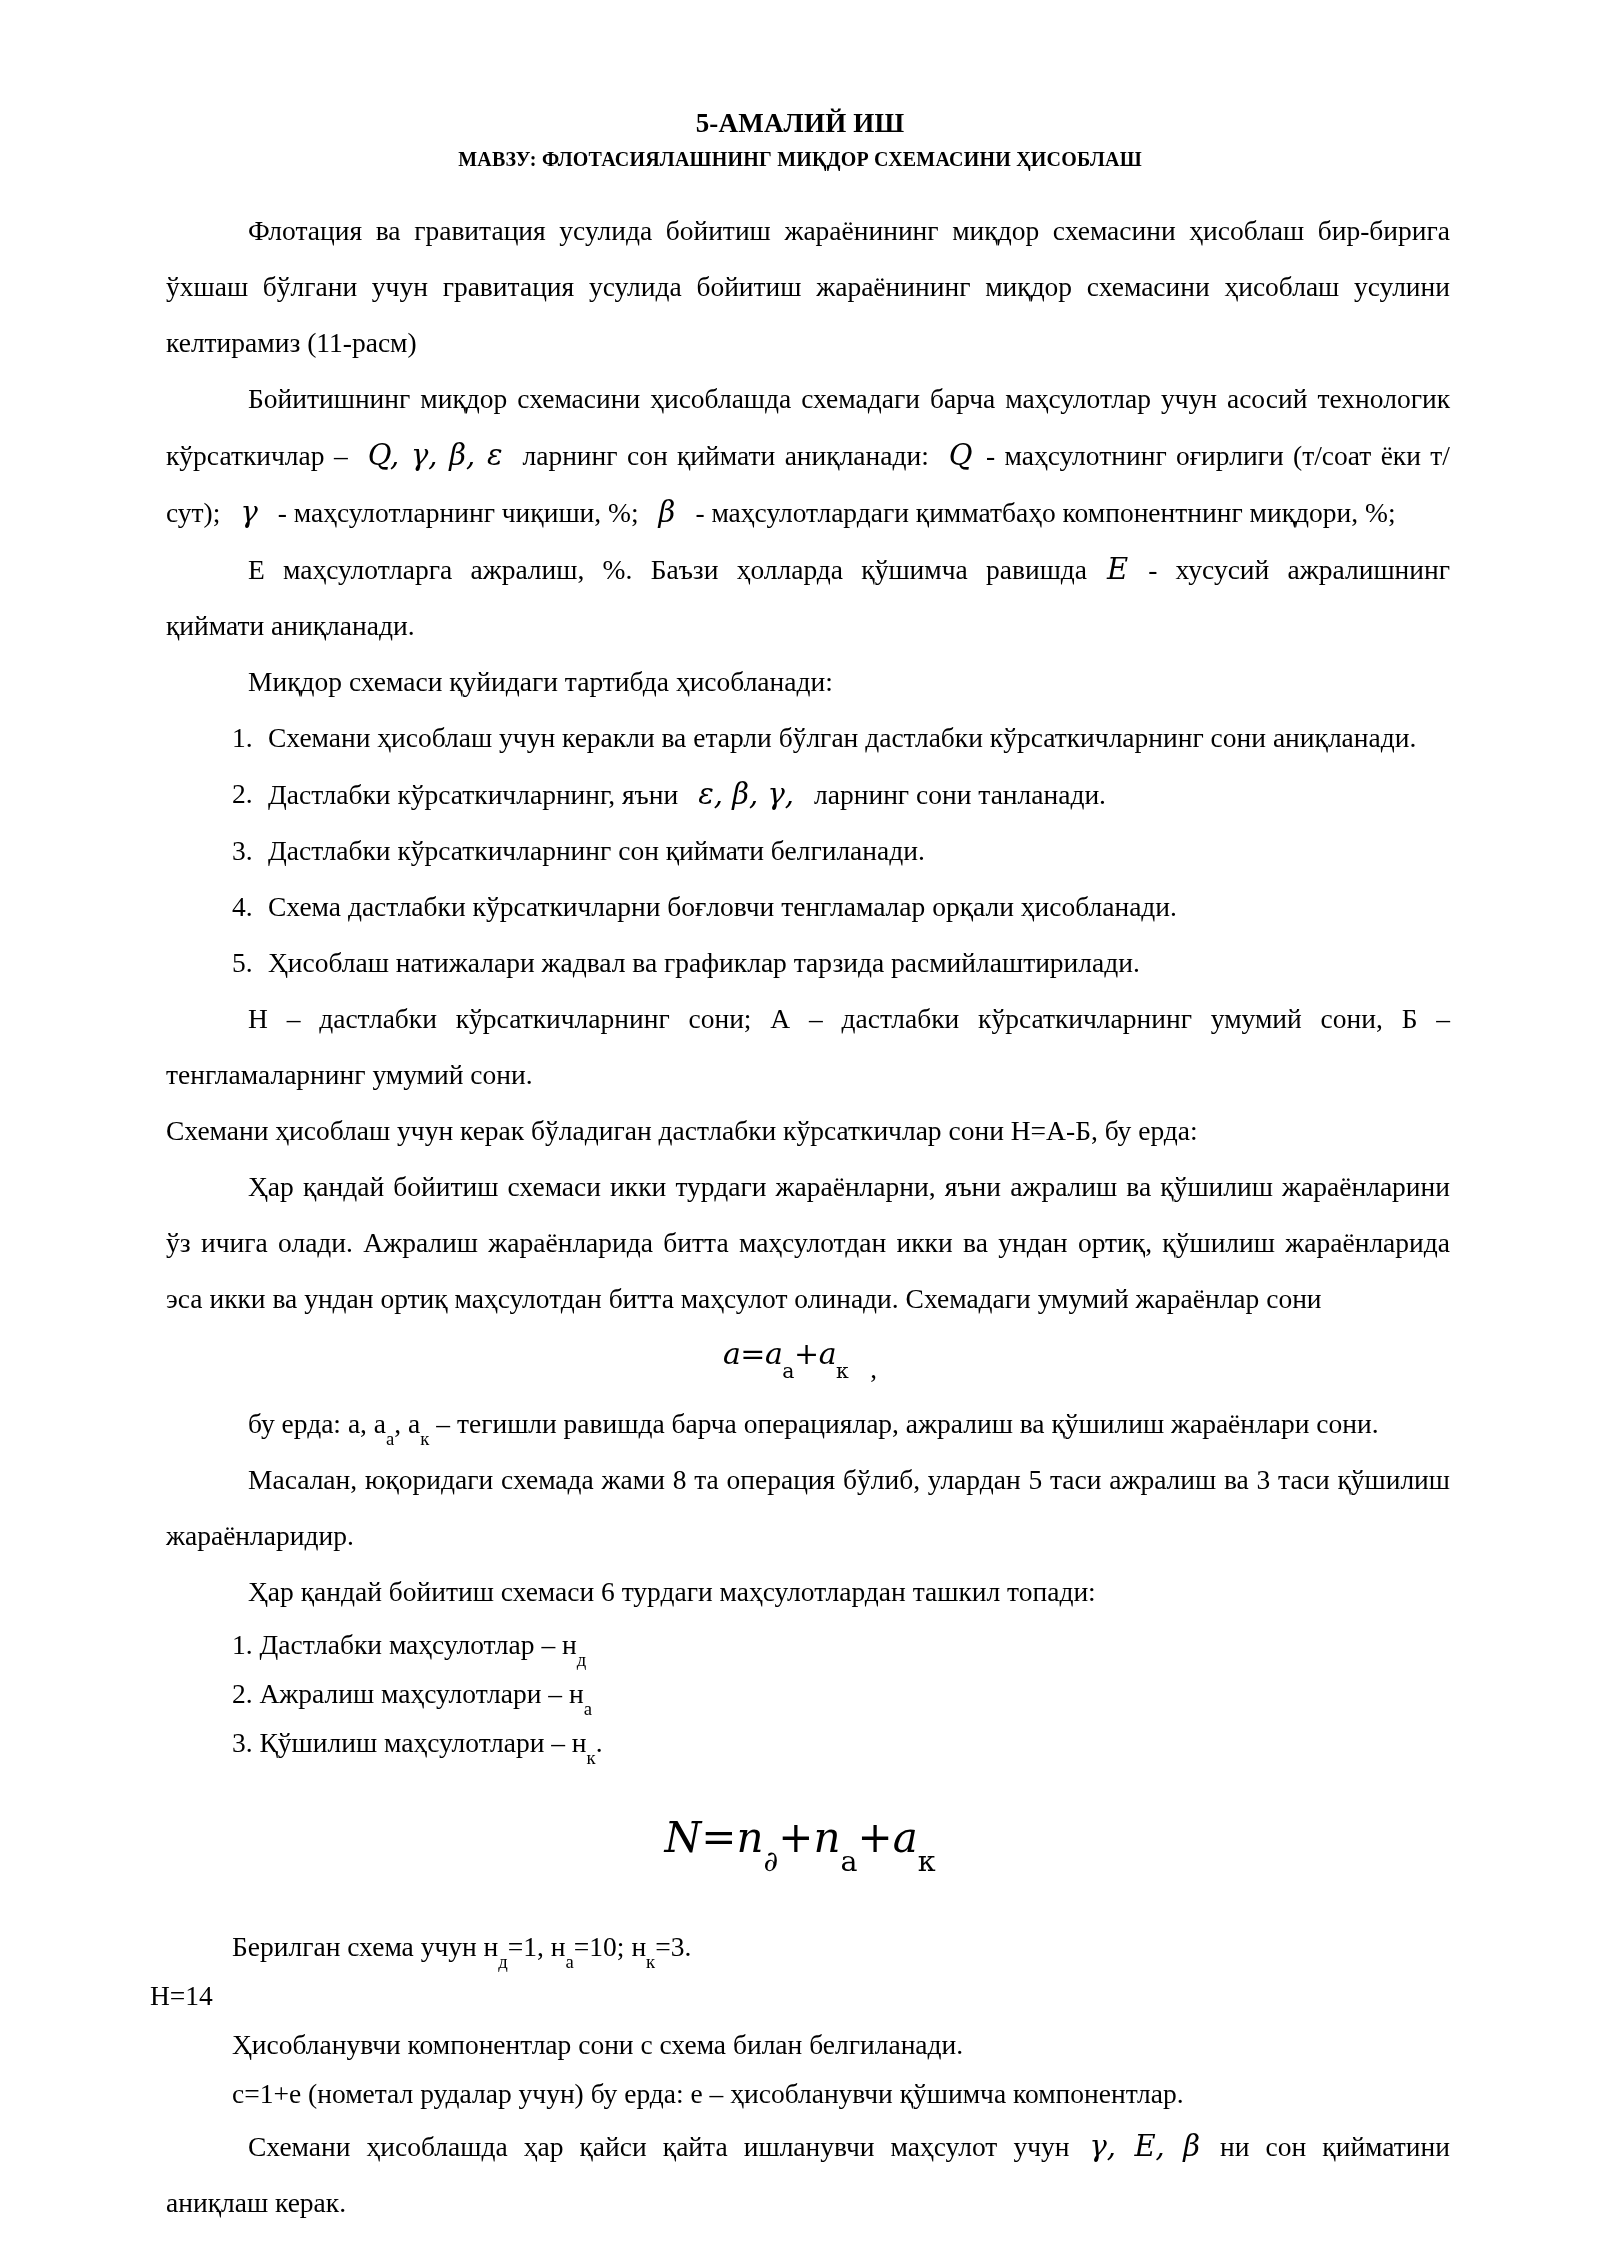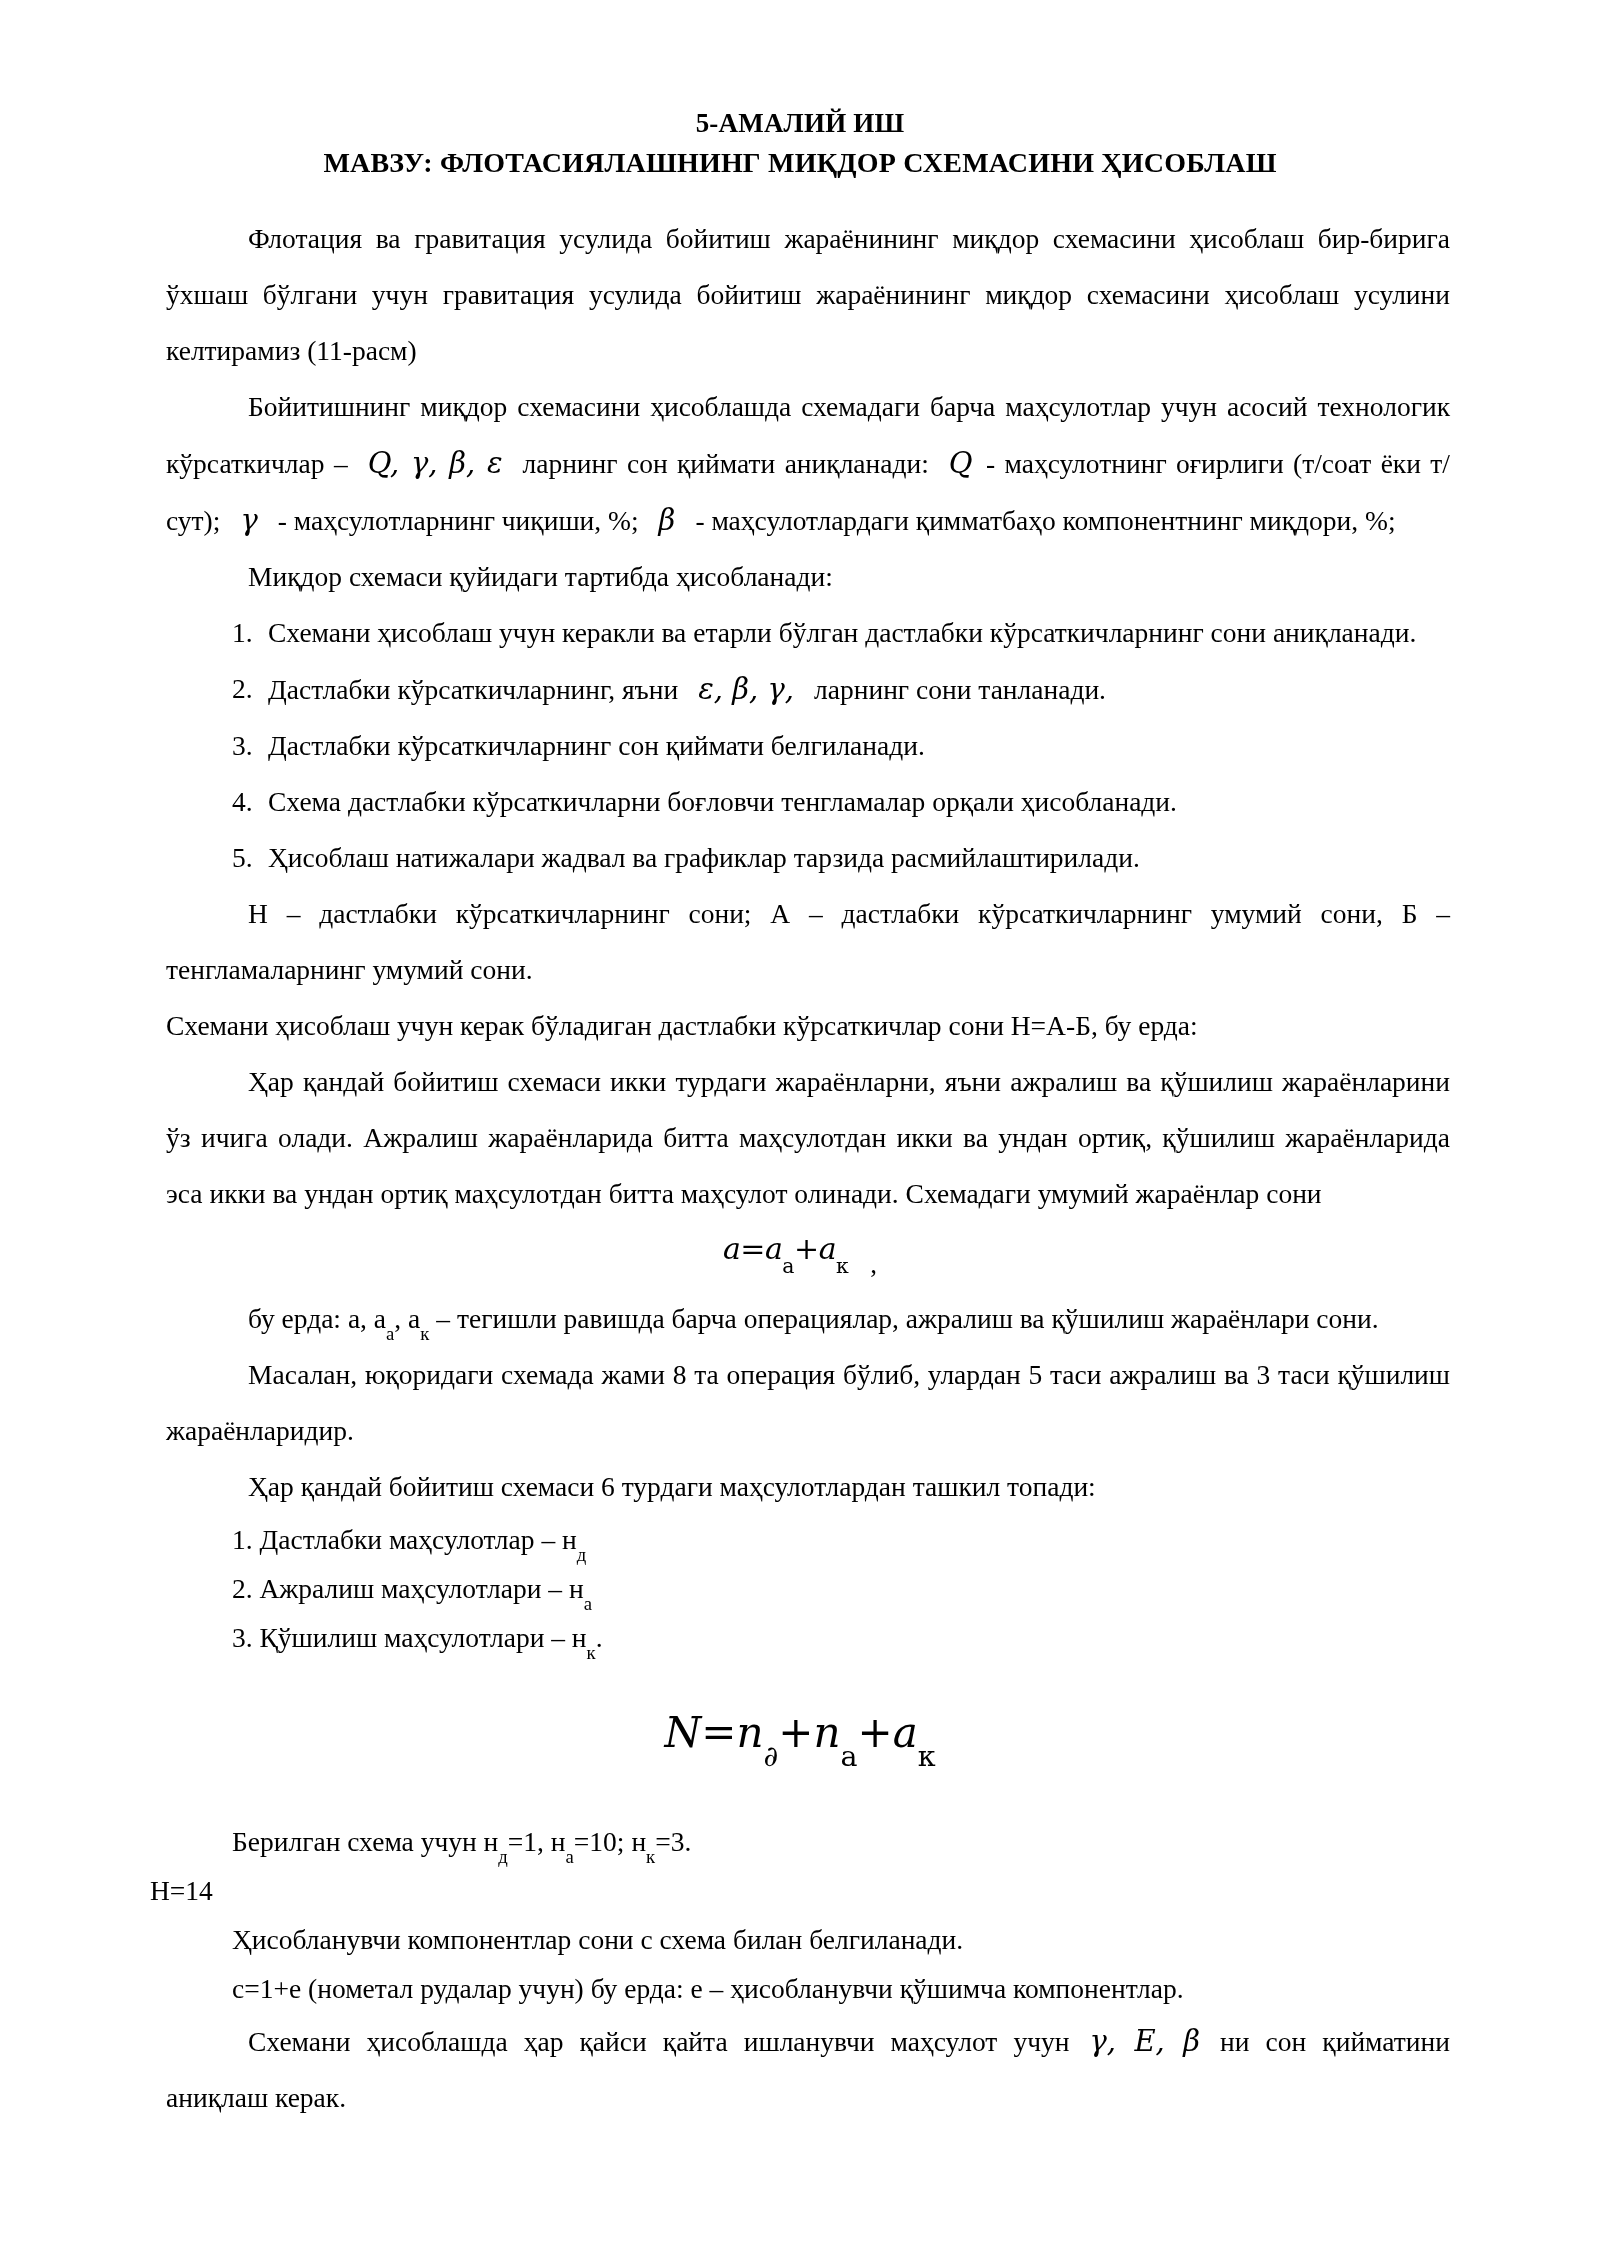--- a/index.html
+++ b/index.html
@@ -30,21 +30,21 @@
     text-align: center;
     font-weight: bold;
     margin-top: 14px;
   }
   .title-line1 {
     font-size: 27px;
     letter-spacing: .2px;
     margin-bottom: 12px;
   }
   .title-line2 {
-    font-size: 28px;
+    font-size: 20px;
     letter-spacing: .2px;
     margin-bottom: 34px;
   }
   
   p.para {
     margin: 0 0 0 16px;
     text-align: justify;
     text-justify: inter-word;
     line-height: 56px;
     text-indent: 82px;
@@ -139,20 +139,21 @@
 
     <div class="title-block">
       <div class="title-line1">5-АМАЛИЙ ИШ</div>
       <div class="title-line2">МАВЗУ: ФЛОТАСИЯЛАШНИНГ МИҚДОР СХЕМАСИНИ ҲИСОБЛАШ</div>
     </div>
 
     <p class="para">Флотация ва гравитация усулида бойитиш жараёнининг миқдор схемасини ҳисоблаш бир-бирига ўхшаш бўлгани учун гравитация усулида бойитиш жараёнининг миқдор схемасини ҳисоблаш усулини келтирамиз (11-расм)</p>
 
     <p class="para"><span>Бойитишнинг миқдор схемасини ҳисоблашда схемадаги барча маҳсулотлар учун асосий технологик кўрсаткичлар –</span><span class="inline-math-gap"></span><span class="math">Q, γ, β, ε</span><span class="inline-math-gap"></span><span>ларнинг сон қиймати аниқланади:</span><span class="inline-math-gap"></span><span class="math">Q</span> <span>- маҳсулотнинг оғирлиги (т/соат ёки т/сут);</span><span class="inline-math-gap"></span><span class="math">γ</span><span class="inline-math-gap"></span><span>- маҳсулотларнинг чиқиши, %;</span><span class="inline-math-gap"></span><span class="math">β</span><span class="inline-math-gap"></span><span>- маҳсулотлардаги қимматбаҳо компонентнинг миқдори, %;</span></p>
 
+    <p class="para"><span>Е маҳсулотларга ажралиш, %. Баъзи ҳолларда қўшимча равишда</span><span class="inline-math-gap"></span><span class="math">E</span><span class="inline-math-gap"></span><span>- хусусий ажралишнинг қиймати аниқланади.</span></p>
 
     <p class="para">Миқдор схемаси қуйидаги тартибда ҳисобланади:</p>
 
     <ol class="steps">
       <li>
         <span class="num">1.</span>
         <span>Схемани ҳисоблаш учун керакли ва етарли бўлган дастлабки кўрсаткичларнинг сони аниқланади.</span>
       </li>
       <li>
         <span class="num">2.</span>

